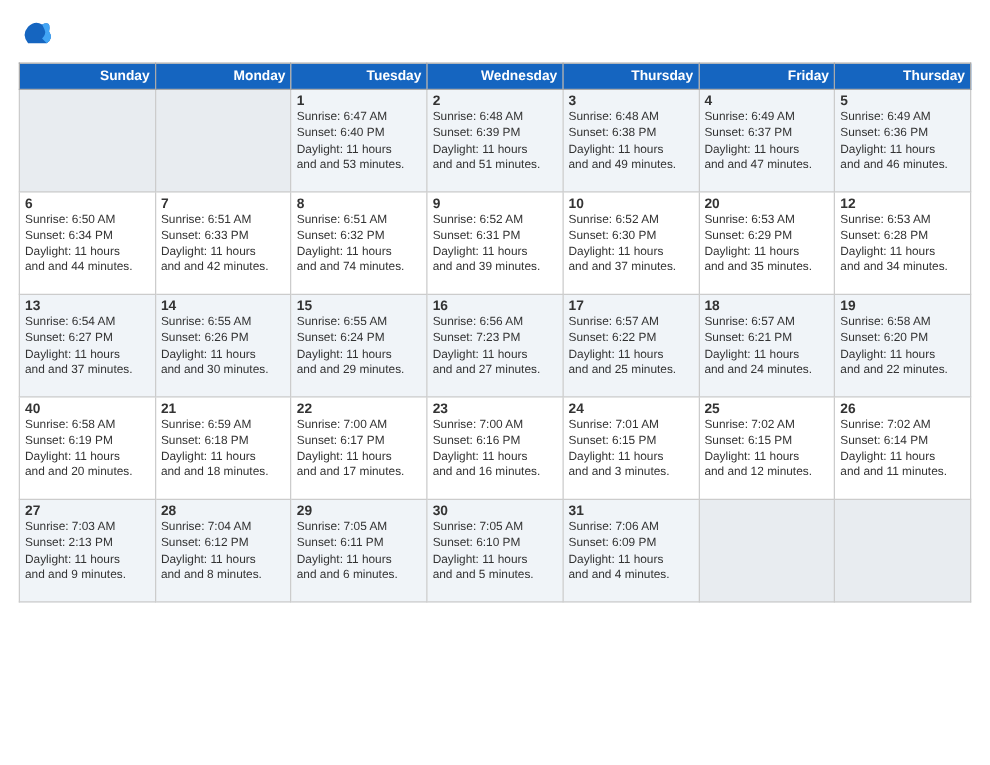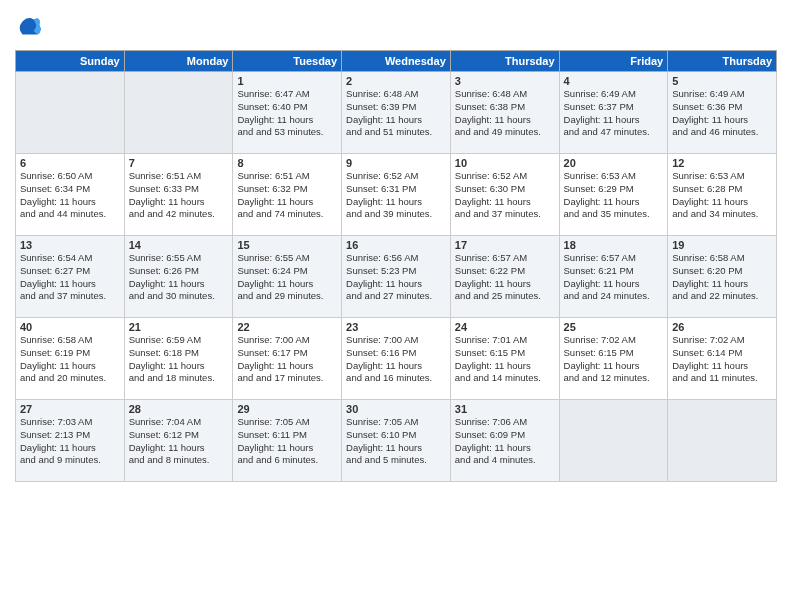--- a/index.html
+++ b/index.html
@@ -240,21 +240,21 @@
           <td>
             <span class="day-num">15</span>
             <span class="cell-line">Sunrise: 6:55 AM</span>
             <span class="cell-line">Sunset: 6:24 PM</span>
             <span class="cell-line">Daylight: 11 hours</span>
             <span class="cell-line">and and 29 minutes.</span>
           </td>
           <td>
             <span class="day-num">16</span>
             <span class="cell-line">Sunrise: 6:56 AM</span>
-            <span class="cell-line">Sunset: 5:23 PM</span>
+            <span class="cell-line">Sunset: 7:23 PM</span>
             <span class="cell-line">Daylight: 11 hours</span>
             <span class="cell-line">and and 27 minutes.</span>
           </td>
           <td>
             <span class="day-num">17</span>
             <span class="cell-line">Sunrise: 6:57 AM</span>
             <span class="cell-line">Sunset: 6:22 PM</span>
             <span class="cell-line">Daylight: 11 hours</span>
             <span class="cell-line">and and 25 minutes.</span>
           </td>
@@ -300,21 +300,21 @@
             <span class="cell-line">Sunrise: 7:00 AM</span>
             <span class="cell-line">Sunset: 6:16 PM</span>
             <span class="cell-line">Daylight: 11 hours</span>
             <span class="cell-line">and and 16 minutes.</span>
           </td>
           <td>
             <span class="day-num">24</span>
             <span class="cell-line">Sunrise: 7:01 AM</span>
             <span class="cell-line">Sunset: 6:15 PM</span>
             <span class="cell-line">Daylight: 11 hours</span>
-            <span class="cell-line">and and 14 minutes.</span>
+            <span class="cell-line">and and 3 minutes.</span>
           </td>
           <td>
             <span class="day-num">25</span>
             <span class="cell-line">Sunrise: 7:02 AM</span>
             <span class="cell-line">Sunset: 6:15 PM</span>
             <span class="cell-line">Daylight: 11 hours</span>
             <span class="cell-line">and and 12 minutes.</span>
           </td>
           <td>
             <span class="day-num">26</span>

